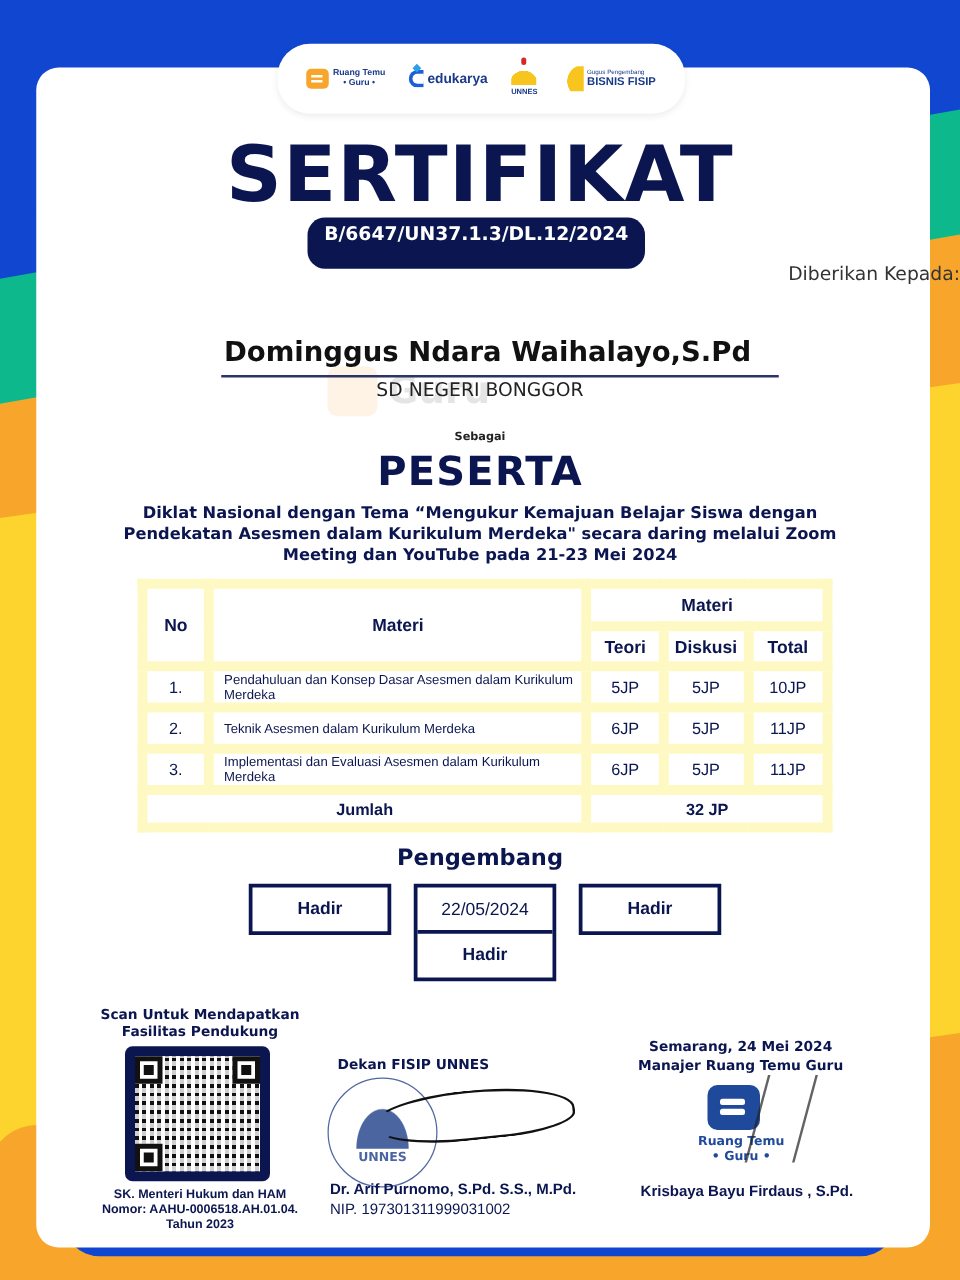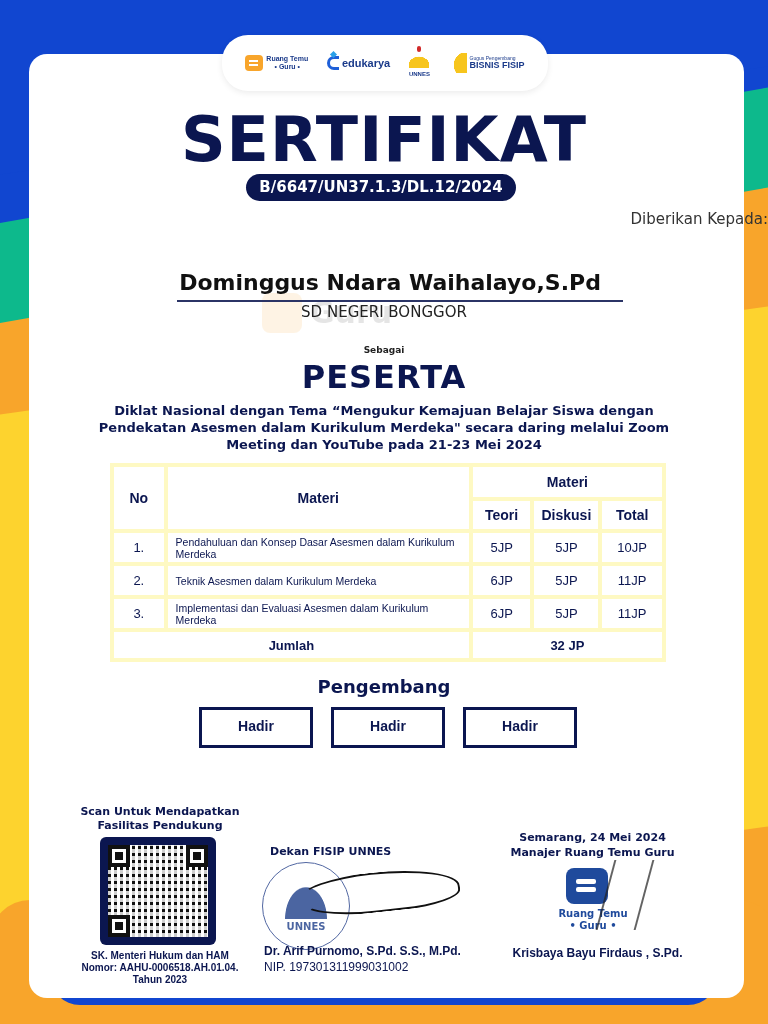--- a/index.html
+++ b/index.html
@@ -35,38 +35,38 @@
   .logo-unnes-icon { width: 20px; height: 18px; background: radial-gradient(circle at 50% 100%, #f7c51d 0 55%, transparent 56%); position: relative; }
   .logo-unnes-icon::before { content: ""; position: absolute; left: 8px; top: -4px; width: 4px; height: 6px; background: #d12a2a; border-radius: 2px; }
   .logo-unnes-text { font-family: "Liberation Sans", sans-serif; font-size: 6px; font-weight: bold; color: #1a3a8a; }
   .logo-fisip-icon { width: 18px; height: 20px; background: radial-gradient(circle at 100% 60%, #f7c51d 0 60%, transparent 62%); }
   .logo-fisip-text { font-family: "Liberation Sans", sans-serif; color: #1a3a8a; line-height: 1; }
   .logo-fisip-text .small { font-size: 5px; display: block; }
   .logo-fisip-text .big { font-size: 9px; font-weight: bold; display: block; }
 
   
   .title { position: absolute; left: 0; right: 0; top: 100px; text-align: center; font-family: "DejaVu Sans", sans-serif; font-weight: bold; font-size: 62px; letter-spacing: 1px; color: #0b1650; line-height: 80px; }
-  .number-pill { position: absolute; left: 246px; top: 174px; width: 270px; height: 27px; background: #0b1650; border-radius: 14px; color: #ffffff; font-weight: bold; font-size: 15px; text-align: center; line-height: 27px; }
+  .number-pill { position: absolute; left: 246px; top: 174px; width: 270px; height: 41px; background: #0b1650; border-radius: 14px; color: #ffffff; font-weight: bold; font-size: 15px; text-align: center; line-height: 27px; }
   .given { position: absolute; left: 0; right: 0; top: 210px; text-align: right; font-size: 15px; color: #333; }
 
   .watermark { position: absolute; left: 262px; top: 290px; width: 260px; height: 45px; opacity: 0.12; display: flex; align-items: center; gap: 8px; }
   .watermark .wm-box { width: 40px; height: 40px; background: #f8a52b; border-radius: 8px; }
   .watermark .wm-text { font-size: 30px; font-weight: bold; color: #333; }
 
   .name { position: absolute; left: 150px; width: 480px; top: 270px; text-align: center; font-weight: bold; font-size: 22px; color: #111; }
   .name-line { position: absolute; left: 177px; width: 446px; top: 300px; height: 2px; background: #2b3466; }
   .school { position: absolute; left: 0; right: 0; top: 303px; text-align: center; font-size: 15px; color: #222; }
 
   .as { position: absolute; left: 0; right: 0; top: 345px; text-align: center; font-size: 9px; font-weight: bold; color: #222; }
   .role { position: absolute; left: 0; right: 0; top: 358px; text-align: center; font-size: 32px; font-weight: bold; color: #0b1650; letter-spacing: 1px; }
   .desc { position: absolute; left: 80px; right: 80px; top: 402px; text-align: center; font-size: 13px; font-weight: bold; color: #0b1650; line-height: 17px; }
 
   
   table.materi { position: absolute; left: 110px; top: 463px; width: 556px; border-collapse: collapse; font-family: "Liberation Sans", sans-serif; color: #0b1650; }
-  table.materi th, table.materi td { border: 4px solid #fef9c3; }
+  table.materi th, table.materi td { border: 8px solid #fef9c3; }
   table.materi th { font-weight: bold; font-size: 14px; }
   table.materi td { font-size: 13px; text-align: center; height: 33px; }
   table.materi td.topic { text-align: left; font-size: 10.5px; padding-left: 8px; line-height: 12px; }
   table.materi .h1 { height: 34px; }
   table.materi .h2 { height: 32px; }
   table.materi tr.sum td { font-weight: bold; font-size: 13px; height: 30px; }
 
   .attend-title { position: absolute; left: 0; right: 0; top: 676px; text-align: center; font-size: 18px; font-weight: bold; color: #0b1650; }
   .attend { position: absolute; top: 707px; width: 114px; border: 3px solid #0b1650; font-family: "Liberation Sans", sans-serif; color: #0b1650; }
   .attend .date { height: 37px; line-height: 35px; text-align: center; font-size: 14px; border-bottom: 3px solid #0b1650; }
@@ -203,20 +203,21 @@
     <td colspan="3">32 JP</td>
   </tr>
 </tbody>
   </table>
 
 <div class="attend-title">Pengembang</div>
 <div class="attend" style="left:199px">
   <div class="status">Hadir</div>
 </div>
 <div class="attend" style="left:331px">
+  <div class="date">22/05/2024</div>
   <div class="status">Hadir</div>
 </div>
 <div class="attend" style="left:463px">
   <div class="status">Hadir</div>
 </div>
 
 <div class="scan-title">Scan Untuk Mendapatkan Fasilitas Pendukung</div>
 <div class="qr">
   <div class="qr-inner">
     <span class="qr-finder" style="left:0;top:0"></span>

